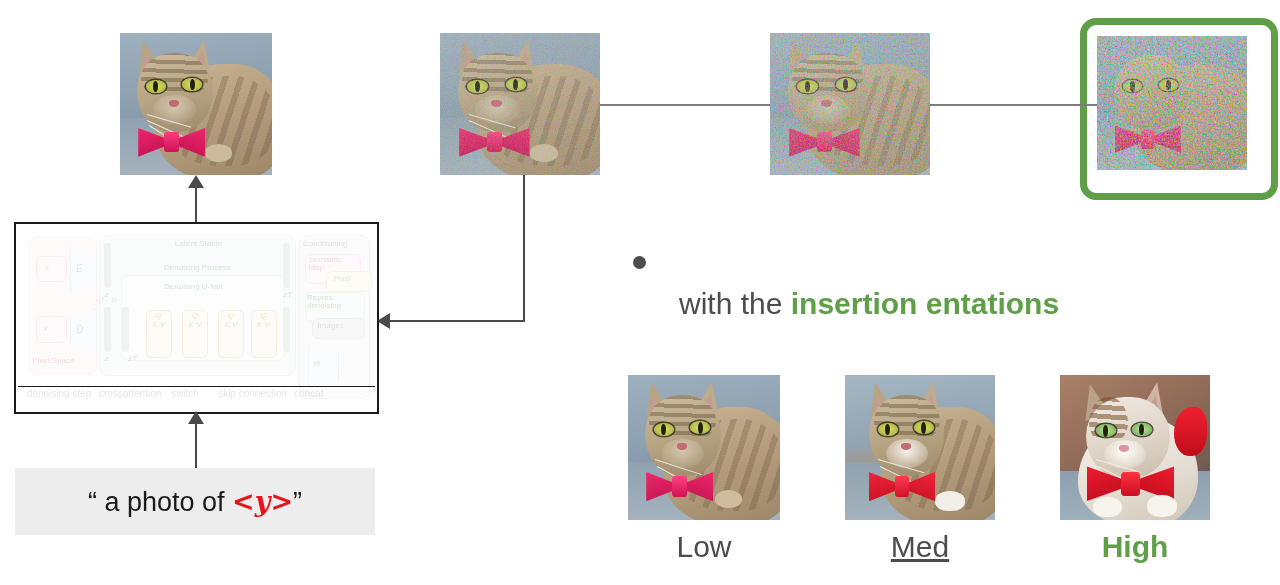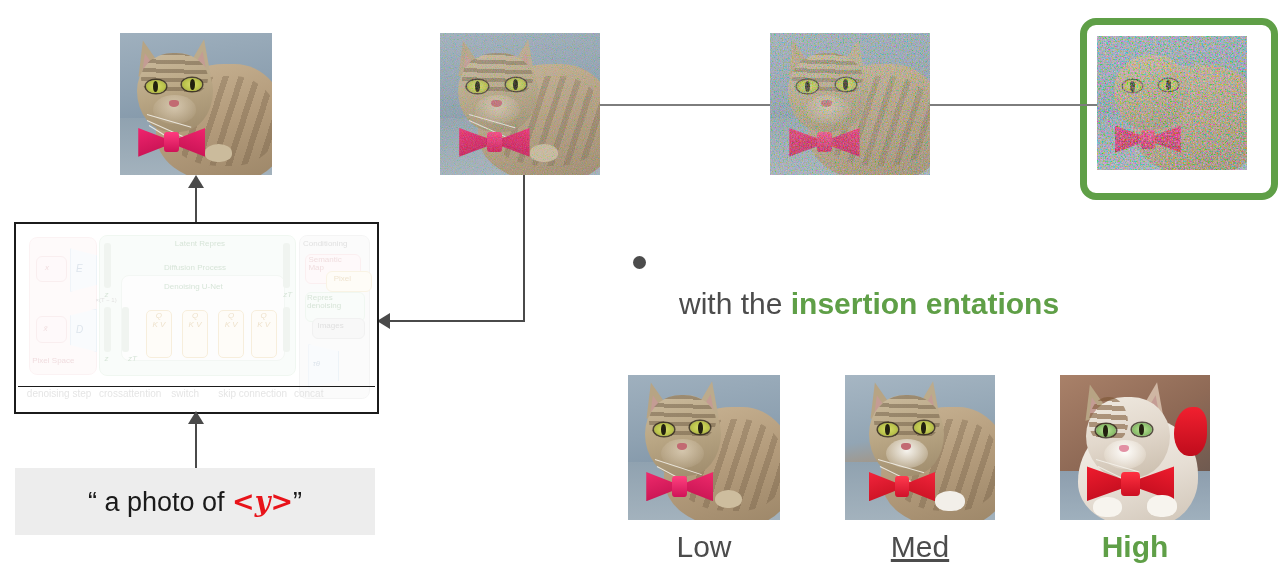--- a/index.html
+++ b/index.html
@@ -363,22 +363,22 @@
 <div class="arrow-left" style="left:377px; top:313px;"></div>
 
 <div class="sd-box" style="left:14px; top:222px; width:361px; height:188px;">
 
   <div class="arch">
     <div class="pnl pix"></div>
     <div class="pnl lat"></div>
     <div class="pnl cond"></div>
     <div class="pnl unet"></div>
 
-    <div class="txt green" style="left:44%; top:8%;">Latent Repres</div>
-    <div class="txt green" style="left:41%; top:21%;">Diffusion Process</div>
+    <div class="txt green" style="left:44%; top:8%;">Latent Stable</div>
+    <div class="txt green" style="left:41%; top:21%;">Denoising Process</div>
     <div class="txt green" style="left:41%; top:31%;">Denoising U-Net</div>
     <div class="txt pink" style="left:4.5%; top:70%;">Pixel Space</div>
     <div class="txt gray" style="left:79.5%; top:8%;">Conditioning</div>
 
     <div class="chip" style="left:80%; top:16%; width:15%; height:15%; background:#fdeeef; border:1px solid #f3cdd1;"></div>
     <div class="txt pink" style="left:81%; top:17%; width:44px; white-space:normal; line-height:1.05;">Semantic Map</div>
     <div class="chip" style="left:86%; top:25%; width:12%; height:10%; background:#fdf6e7; border:1px solid #eed9a8;"></div>
     <div class="txt amber" style="left:88%; top:26.5%;">Pixel</div>
     <div class="chip" style="left:80%; top:36%; width:16%; height:15%; background:#eef7ef; border:1px solid #cfe6d2;"></div>
     <div class="txt green" style="left:80.6%; top:37%; width:48px; white-space:normal; line-height:1.05;">Repres denoising</div>

